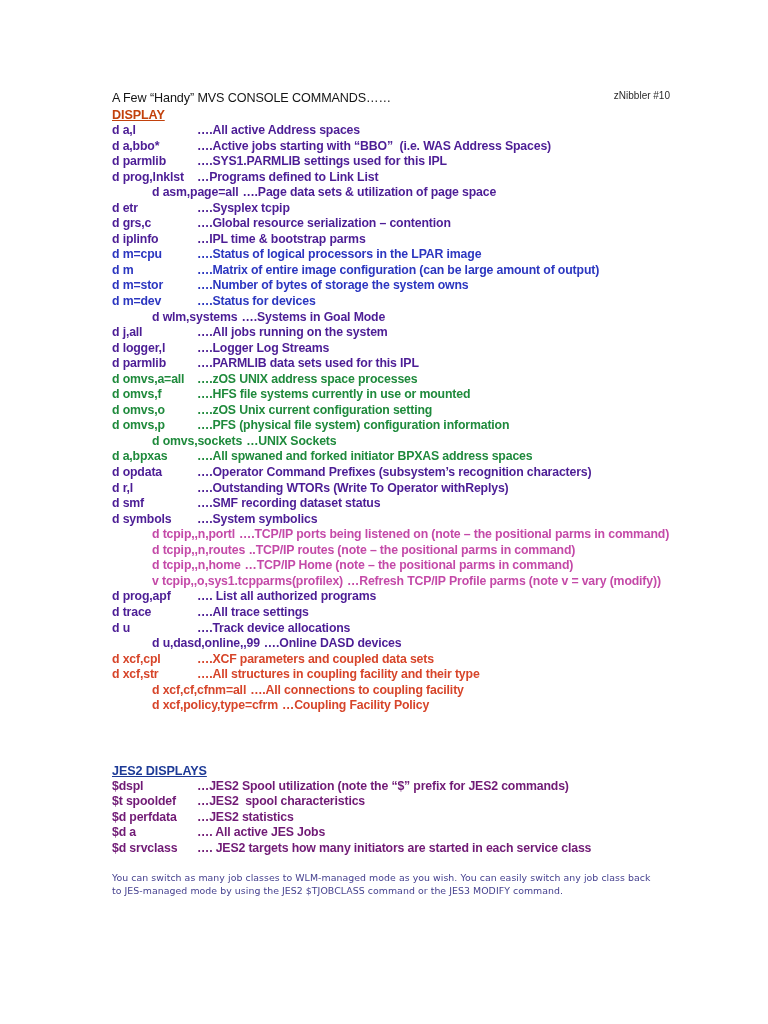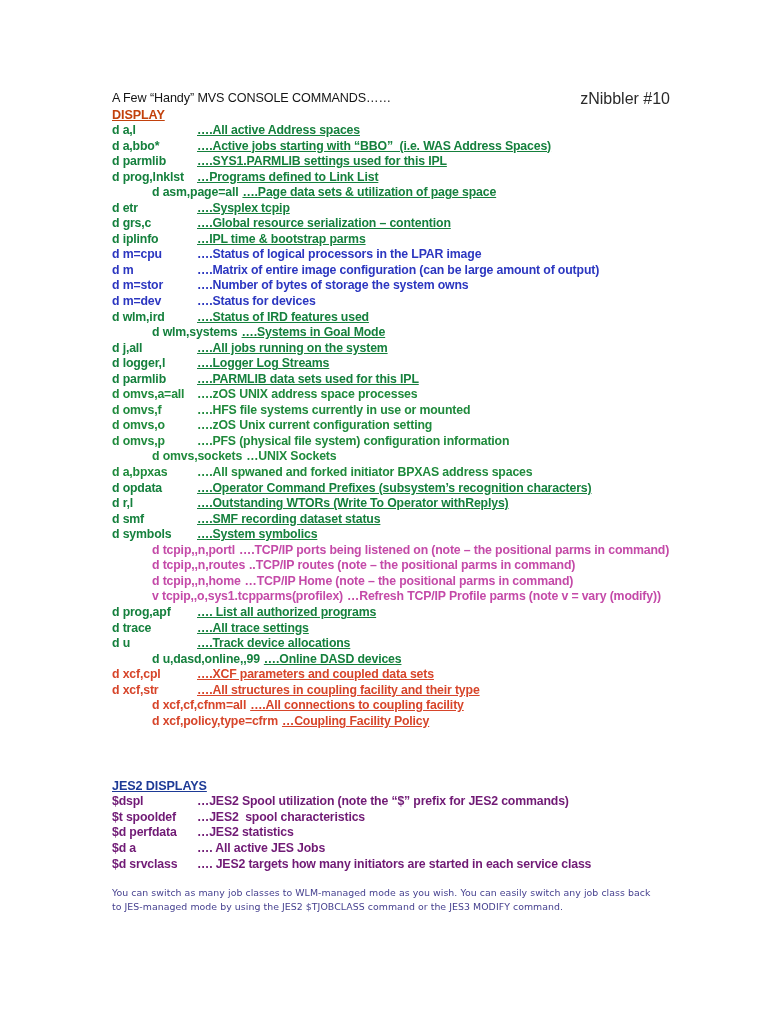--- a/index.html
+++ b/index.html
@@ -33,21 +33,21 @@
     font-size: 12.6px;
     font-weight: 400;
     letter-spacing: -0.1px;
     white-space: nowrap;
     color: #151515;
   }
   .doc-issue {
     position: absolute;
     right: 0;
     top: 2px;
-    font-size: 16px;
+    font-size: 10px;
     font-weight: 400;
     color: #2a2a2a;
     white-space: nowrap;
   }
 
   
   .section-heading {
     font-size: 12.6px;
     font-weight: 700;
     text-decoration: underline;
@@ -85,25 +85,25 @@
   .cmd-name.wide {
     min-width: 0;
     padding-right: 4px;
     margin-left: 40px;
   }
   .cmd-desc {
     white-space: pre;
   }
 
   
-  .c-black   { color: #15803d; text-decoration: underline; }
+  .c-black   { color: #4c1d95; }
   .c-blue    { color: #2b36c0; }
   .c-green   { color: #1f8a3c; }
   .c-magenta { color: #c44aa8; }
-  .c-red     { color: #d7452a; text-decoration: underline; }
+  .c-red     { color: #d7452a; }
   .c-navy    { color: #701a75; }
 
   
   .footer-note {
     margin-top: 14px;
     width: 545px;
     font-family: "DejaVu Sans", sans-serif;
     font-size: 9.4px;
     line-height: 13.6px;
     color: #443f8e;
@@ -126,21 +126,20 @@
         <li class="cmd-line c-black"><span class="cmd-name">d parmlib</span><span class="cmd-desc">….SYS1.PARMLIB settings used for this IPL</span></li>
         <li class="cmd-line c-black"><span class="cmd-name">d prog,lnklst</span><span class="cmd-desc">…Programs defined to Link List</span></li>
         <li class="cmd-line c-black"><span class="cmd-name wide">d asm,page=all</span><span class="cmd-desc">….Page data sets &amp; utilization of page space</span></li>
         <li class="cmd-line c-black"><span class="cmd-name">d etr</span><span class="cmd-desc">….Sysplex tcpip</span></li>
         <li class="cmd-line c-black"><span class="cmd-name">d grs,c</span><span class="cmd-desc">….Global resource serialization – contention</span></li>
         <li class="cmd-line c-black"><span class="cmd-name">d iplinfo</span><span class="cmd-desc">…IPL time &amp; bootstrap parms</span></li>
         <li class="cmd-line c-blue"><span class="cmd-name">d m=cpu</span><span class="cmd-desc">….Status of logical processors in the LPAR image</span></li>
         <li class="cmd-line c-blue"><span class="cmd-name">d m</span><span class="cmd-desc">….Matrix of entire image configuration (can be large amount of output)</span></li>
         <li class="cmd-line c-blue"><span class="cmd-name">d m=stor</span><span class="cmd-desc">….Number of bytes of storage the system owns</span></li>
         <li class="cmd-line c-blue"><span class="cmd-name">d m=dev</span><span class="cmd-desc">….Status for devices</span></li>
-        <li class="cmd-line c-black"><span class="cmd-name">d wlm,ird</span><span class="cmd-desc">….Status of IRD features used</span></li>
         <li class="cmd-line c-black"><span class="cmd-name wide">d wlm,systems</span><span class="cmd-desc">….Systems in Goal Mode</span></li>
         <li class="cmd-line c-black"><span class="cmd-name">d j,all</span><span class="cmd-desc">….All jobs running on the system</span></li>
         <li class="cmd-line c-black"><span class="cmd-name">d logger,l</span><span class="cmd-desc">….Logger Log Streams</span></li>
         <li class="cmd-line c-black"><span class="cmd-name">d parmlib</span><span class="cmd-desc">….PARMLIB data sets used for this IPL</span></li>
         <li class="cmd-line c-green"><span class="cmd-name">d omvs,a=all</span><span class="cmd-desc">….zOS UNIX address space processes</span></li>
         <li class="cmd-line c-green"><span class="cmd-name">d omvs,f</span><span class="cmd-desc">….HFS file systems currently in use or mounted</span></li>
         <li class="cmd-line c-green"><span class="cmd-name">d omvs,o</span><span class="cmd-desc">….zOS Unix current configuration setting</span></li>
         <li class="cmd-line c-green"><span class="cmd-name">d omvs,p</span><span class="cmd-desc">….PFS (physical file system) configuration information</span></li>
         <li class="cmd-line c-green"><span class="cmd-name wide">d omvs,sockets</span><span class="cmd-desc">…UNIX Sockets</span></li>
         <li class="cmd-line c-green"><span class="cmd-name">d a,bpxas</span><span class="cmd-desc">….All spwaned and forked initiator BPXAS address spaces</span></li>

